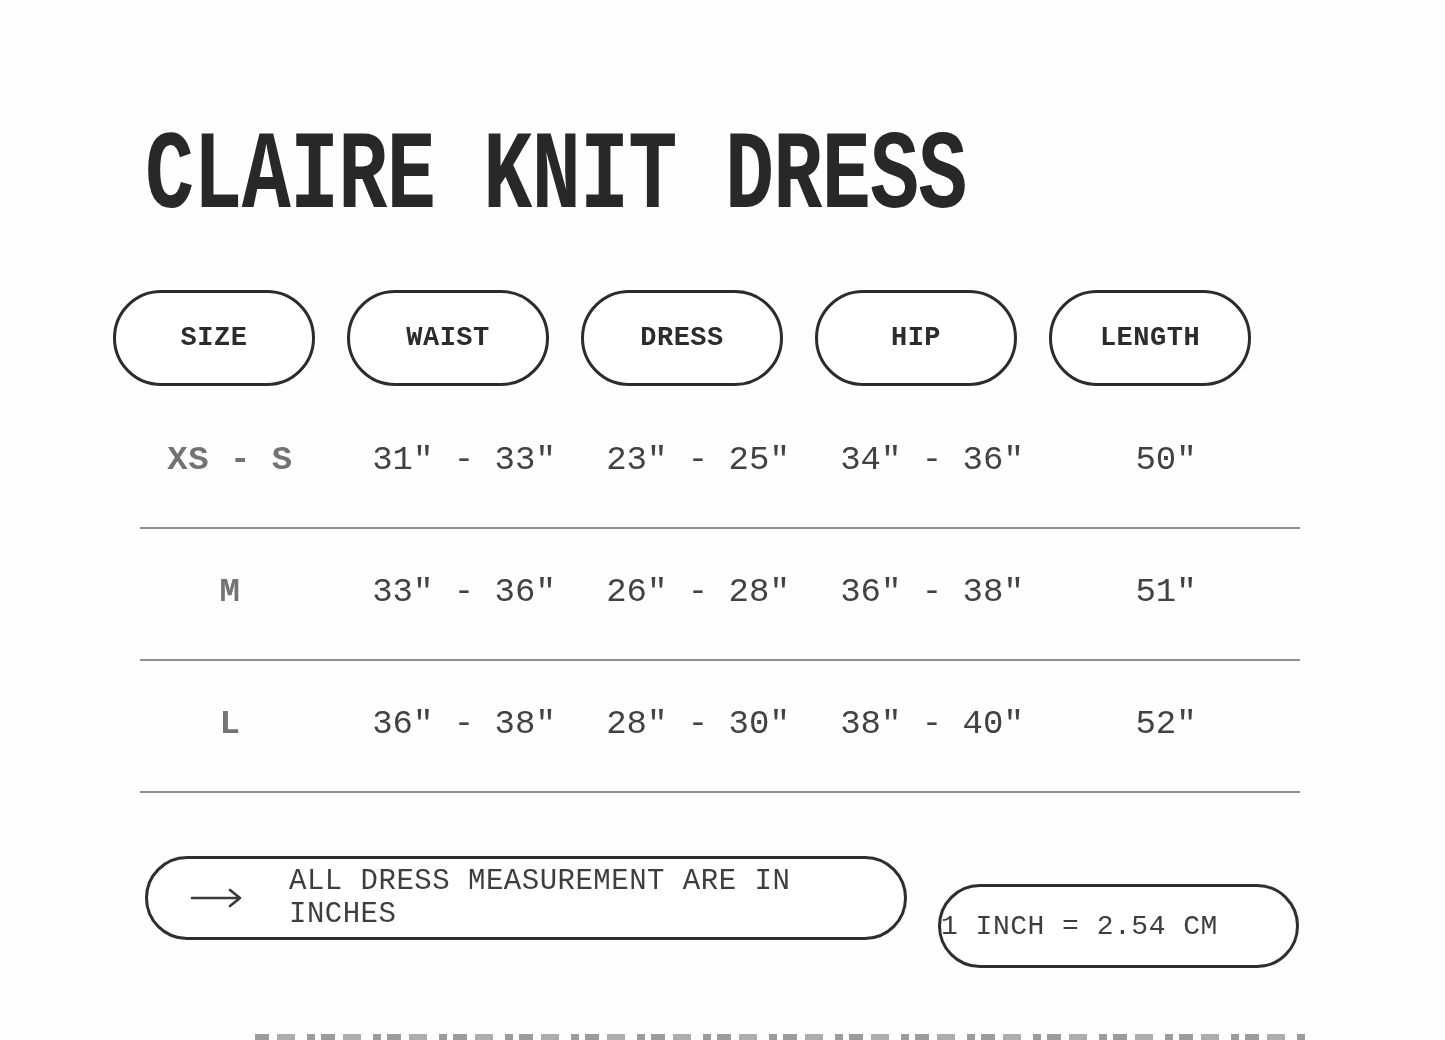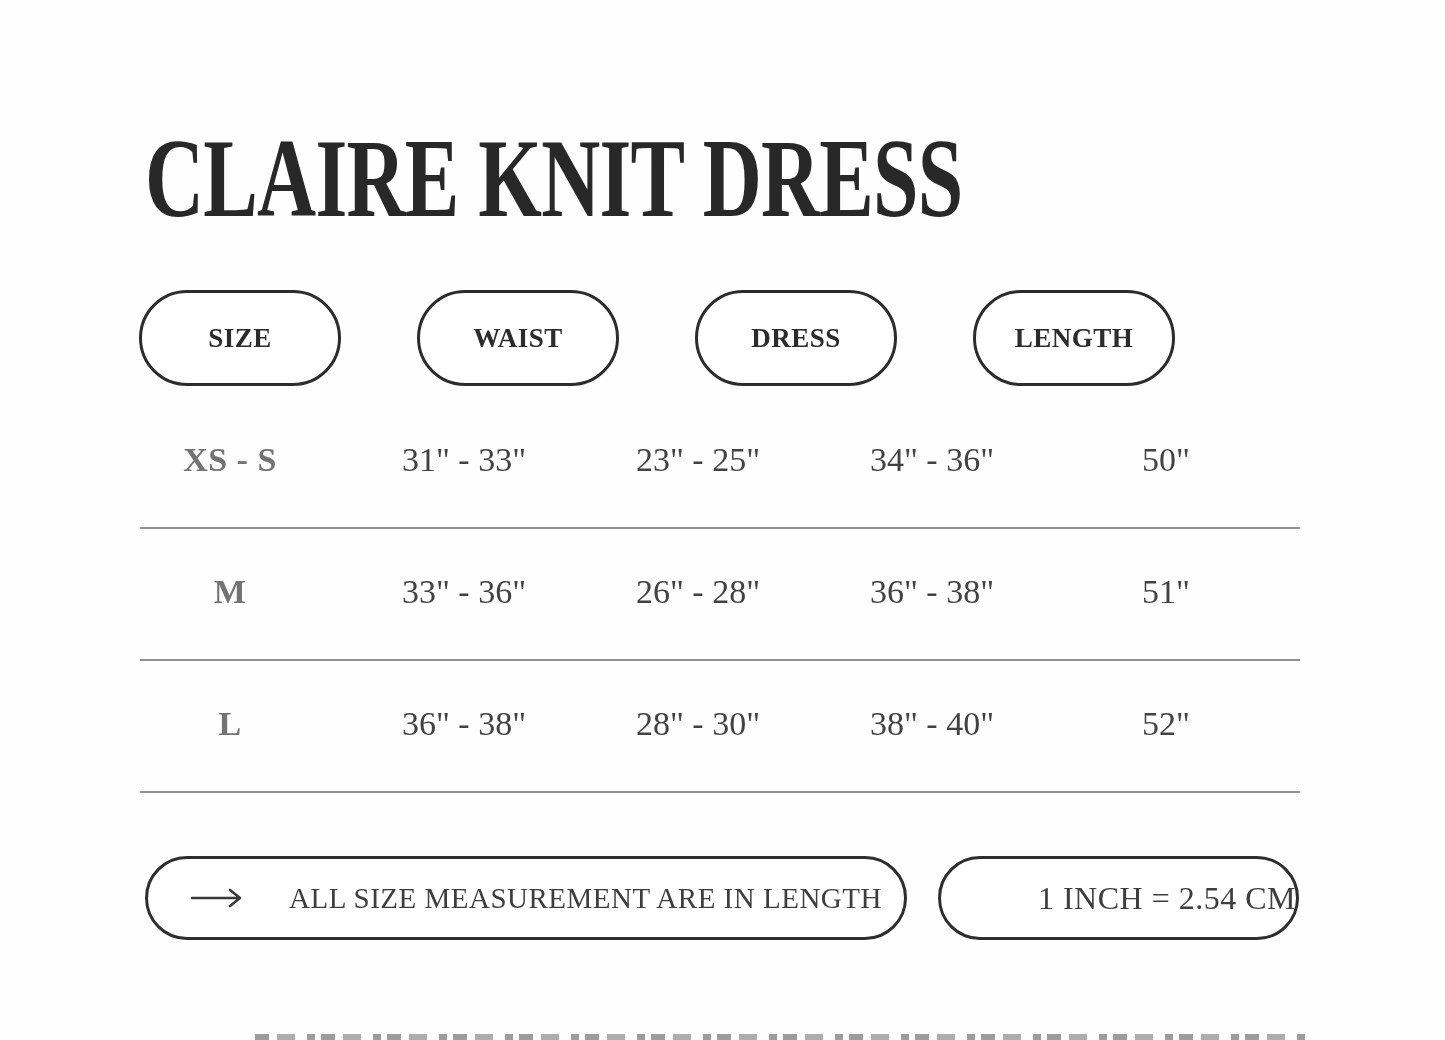--- a/index.html
+++ b/index.html
@@ -3,21 +3,21 @@
 <meta charset="utf-8">
 <style>
   * { margin: 0; padding: 0; box-sizing: border-box; }
   html, body { background: #ffffff; }
   .canvas {
     position: relative;
     width: 1445px;
     height: 1040px;
     background: #fefefe;
     overflow: hidden;
-    font-family: Liberation Serif, serif;
+    font-family: Liberation Mono, monospace;
     color: #2b2b2b;
   }
 
   
   .page-title {
     position: absolute;
     left: 145px;
     top: 122px;
     font-size: 112px;
     line-height: 1;
@@ -25,27 +25,26 @@
     letter-spacing: -1px;
     color: #282828;
     transform: scaleX(0.73);
     transform-origin: left top;
     white-space: nowrap;
   }
 
   
   .header-row {
     position: absolute;
-    left: 123px;
+    left: 97px;
     top: 290px;
     width: 1170px;
     display: grid;
     grid-template-columns: repeat(5, 234px);
     justify-items: center;
-    gap: 44px;
   }
   .pill {
     width: 202px;
     height: 96px;
     border: 3px solid #2c2c2c;
     border-radius: 60px;
     background: #fff;
     display: flex;
     align-items: center;
     justify-content: center;
@@ -103,22 +102,23 @@
   }
   .footer-pill-left {
     left: 145px;
     width: 762px;
     padding-left: 42px;
     gap: 45px;
   }
   .footer-pill-right {
     left: 938px;
     width: 361px;
-    justify-content: flex-end;
-    font-size: 32px;
+    justify-content: flex-start;
+    font-size: 28px;
+    margin-top: 28px;
   }
   .arrow-icon { display: inline-flex; align-items: center; }
 
   
   .cutoff-strip {
     position: absolute;
     left: 255px;
     bottom: 0;
     width: 1055px;
     height: 6px;
@@ -144,20 +144,23 @@
     <div class="pill">
       <span>SIZE</span>
     </div>
     <div class="pill">
       <span>WAIST</span>
     </div>
     <div class="pill">
       <span>DRESS</span>
     </div>
     <div class="pill">
+      <span>HIP</span>
+    </div>
+    <div class="pill">
       <span>LENGTH</span>
     </div>
   </div>
 
   <div class="table-row row-1">
     <span class="cell-size">XS - S</span>
     <span>31" - 33"</span>
     <span>23" - 25"</span>
     <span>34" - 36"</span>
     <span>50"</span>
@@ -181,21 +184,21 @@
     <span>52"</span>
   </div>
   <div class="divider divider-3"></div>
 
   <div class="footer-pill footer-pill-left">
     <span class="arrow-icon">
       <svg width="54" height="26" viewBox="0 0 54 26" aria-hidden="true">
         <path d="M2 13 H50 M40 5 L50 13 L40 21" fill="none" stroke="#3a3a3a" stroke-width="2.6" stroke-linecap="round" stroke-linejoin="round"></path>
       </svg>
     </span>
-    <span>ALL SIZE MEASUREMENT ARE IN LENGTH</span>
+    <span>ALL DRESS MEASUREMENT ARE IN INCHES</span>
   </div>
 
   <div class="footer-pill footer-pill-right">
     <span>1 INCH = 2.54 CM</span>
   </div>
 
   <div class="cutoff-strip"></div>
 
 </div>
 

